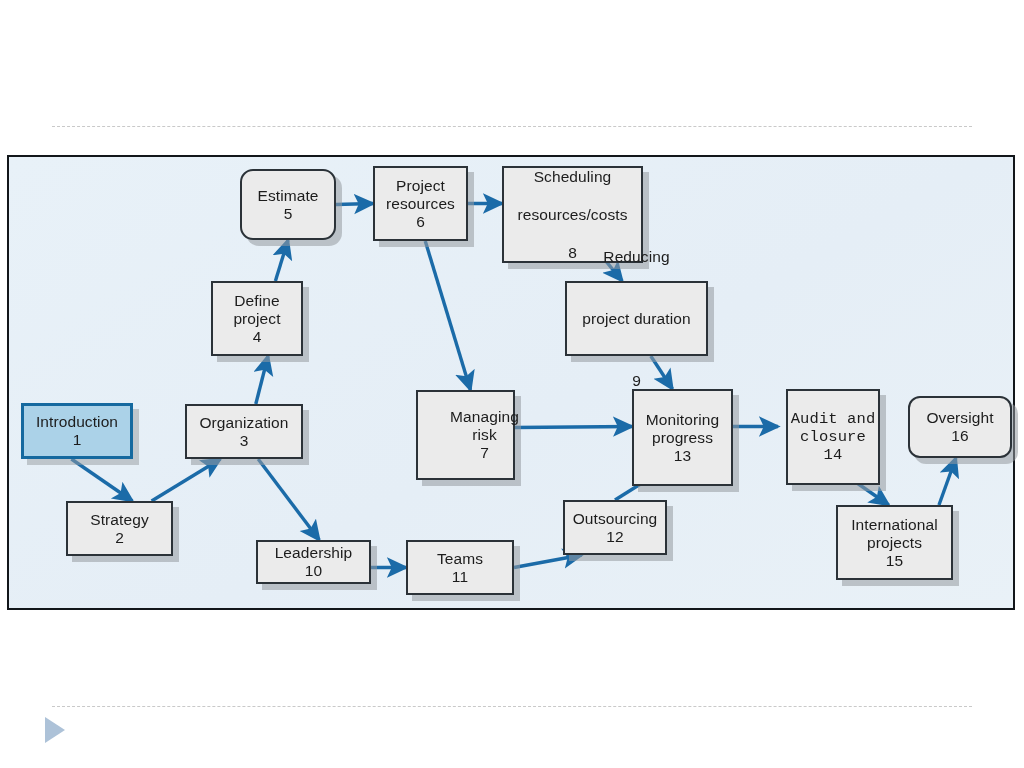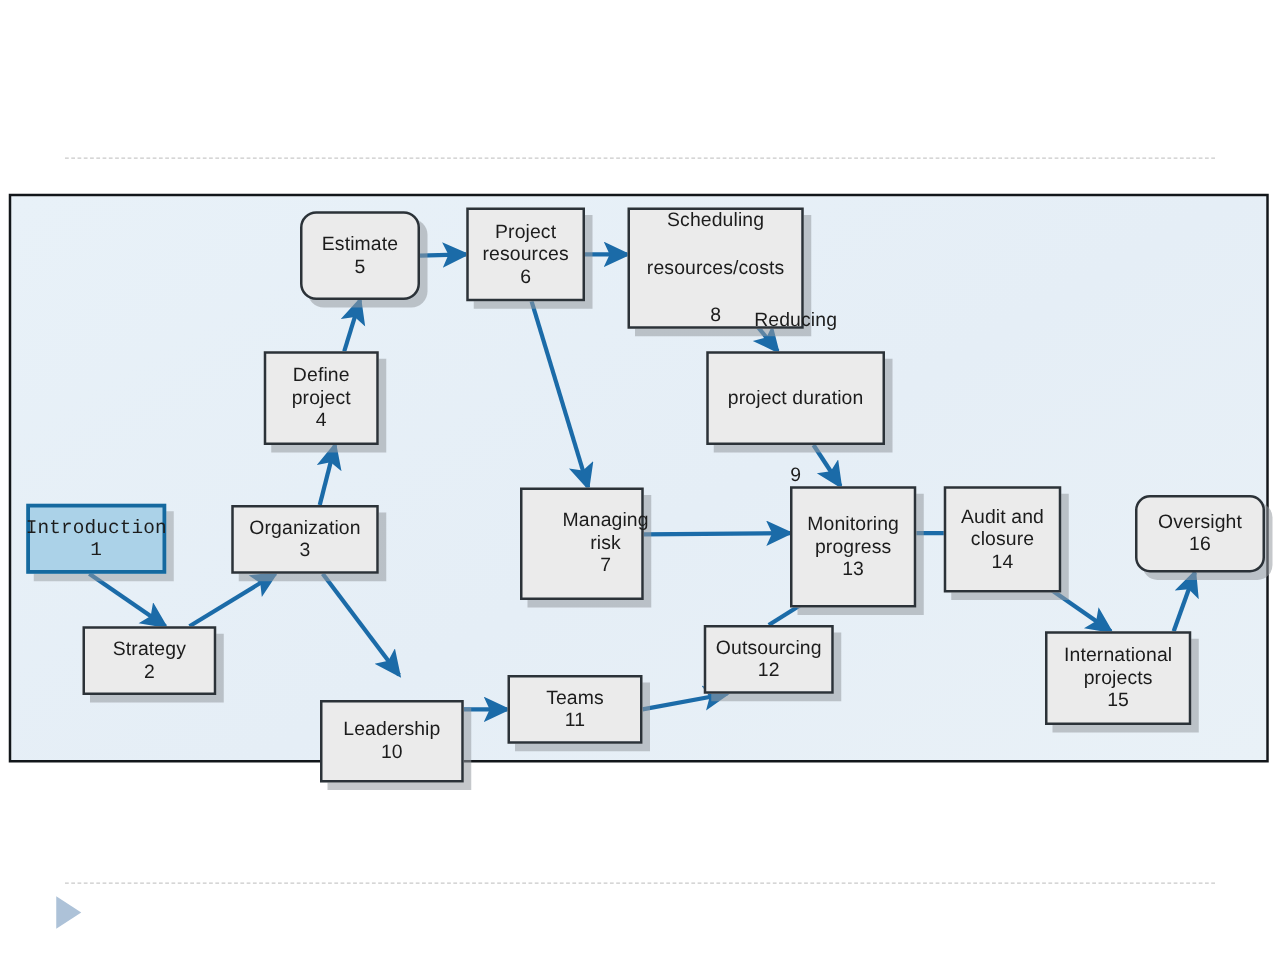--- a/index.html
+++ b/index.html
@@ -40,21 +40,20 @@
     color:#1c1c1c;font-size:15.5px;line-height:18px;
     text-align:center;letter-spacing:.1px;
     box-shadow:6px 6px 0 0 rgba(150,155,160,.55);
     z-index:5;
   }
   .node .num{display:block;}
   .node.accent{
     background:#abd2e8;
     border:3px solid #15699f;
     box-shadow:6px 6px 0 0 rgba(150,155,160,.5);
-    font-family:Liberation Mono, monospace;
   }
 
   
   #edges{position:absolute;left:0;top:0;width:1008px;height:455px;z-index:2;}
 </style>
 </head>
 <body>
 
 <div id="slide">
 
@@ -121,38 +120,38 @@
         <div class="node" style="left: 493px; top: 9px; width: 141px; height: 97px; gap: 20px;">
           <span>Scheduling</span>
           <span>resources/costs</span>
           <span class="num">8</span>
         </div>
         <div class="node" style="left: 556px; top: 124px; width: 143px; height: 75px; gap: 44px;">
           <span>Reducing</span>
           <span>project duration</span>
           <span class="num">9</span>
         </div>
-        <div class="node" style="left: 247px; top: 383px; width: 115px; height: 66px; margin-top: 20px;">
+        <div class="node" style="left: 247px; top: 383px; width: 115px; height: 44px;">
           <span>Leadership</span>
           <span class="num">10</span>
         </div>
         <div class="node" style="left: 397px; top: 383px; width: 108px; height: 55px;">
           <span>Teams</span>
           <span class="num">11</span>
         </div>
         <div class="node" style="left: 554px; top: 343px; width: 104px; height: 55px;">
           <span>Outsourcing</span>
           <span class="num">12</span>
         </div>
         <div class="node" style="left: 623px; top: 232px; width: 101px; height: 97px;">
           <span>Monitoring</span>
           <span>progress</span>
           <span class="num">13</span>
         </div>
-        <div class="node" style="left: 746px; top: 232px; width: 94px; height: 85px;">
+        <div class="node" style="left: 777px; top: 232px; width: 94px; height: 96px; font-family: Liberation Mono, monospace;">
           <span>Audit and</span>
           <span>closure</span>
           <span class="num">14</span>
         </div>
         <div class="node" style="left: 827px; top: 348px; width: 117px; height: 75px;">
           <span>International</span>
           <span>projects</span>
           <span class="num">15</span>
         </div>
         <div class="node" style="left: 899px; top: 239px; width: 104px; height: 62px; border-radius: 12px;">

